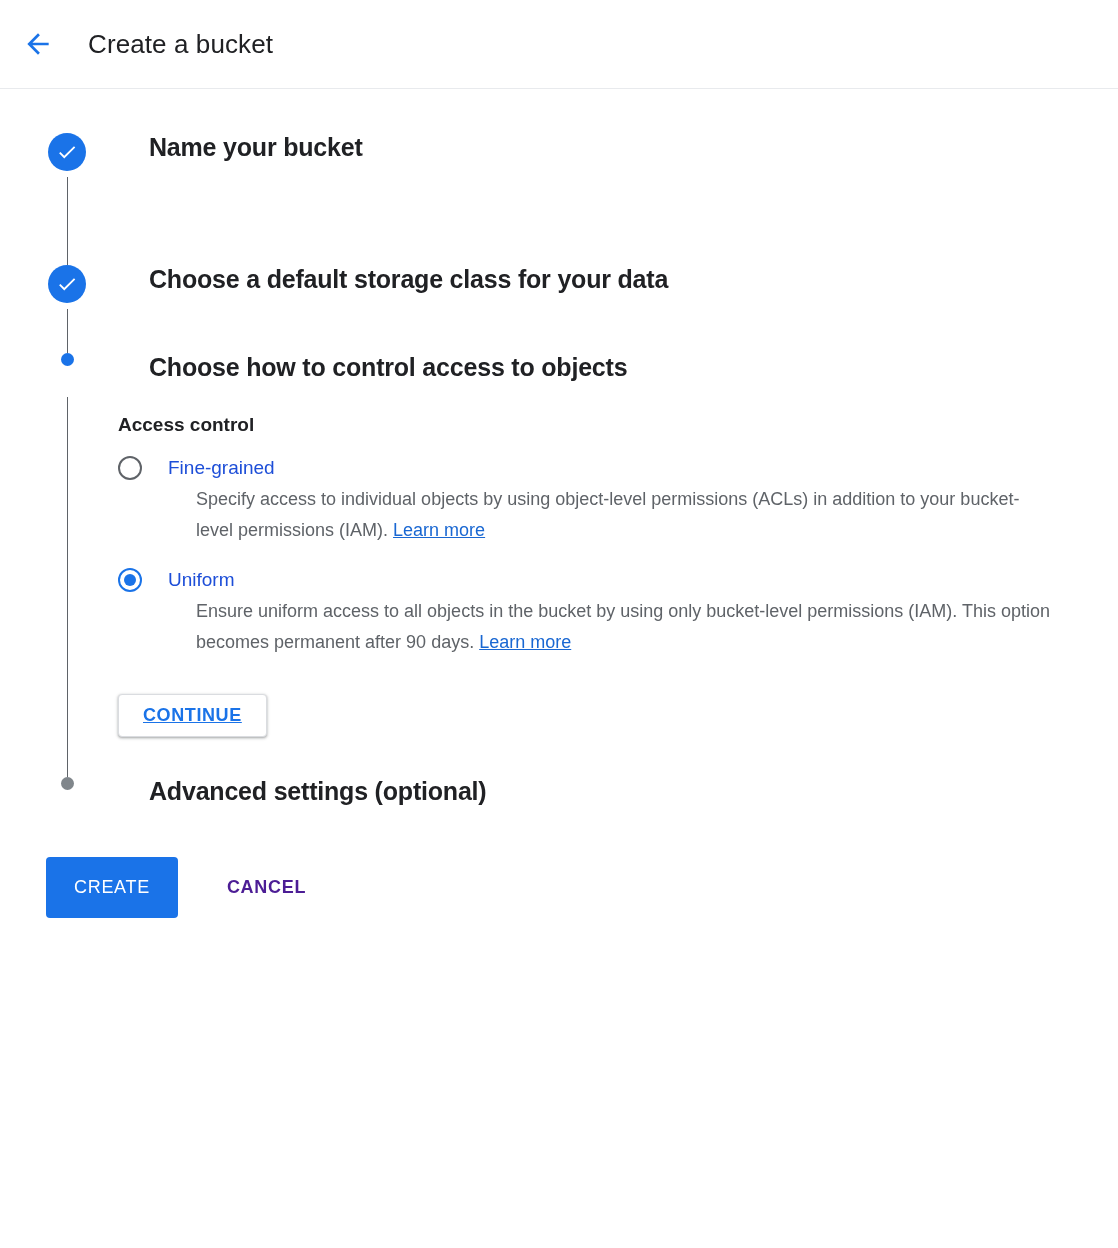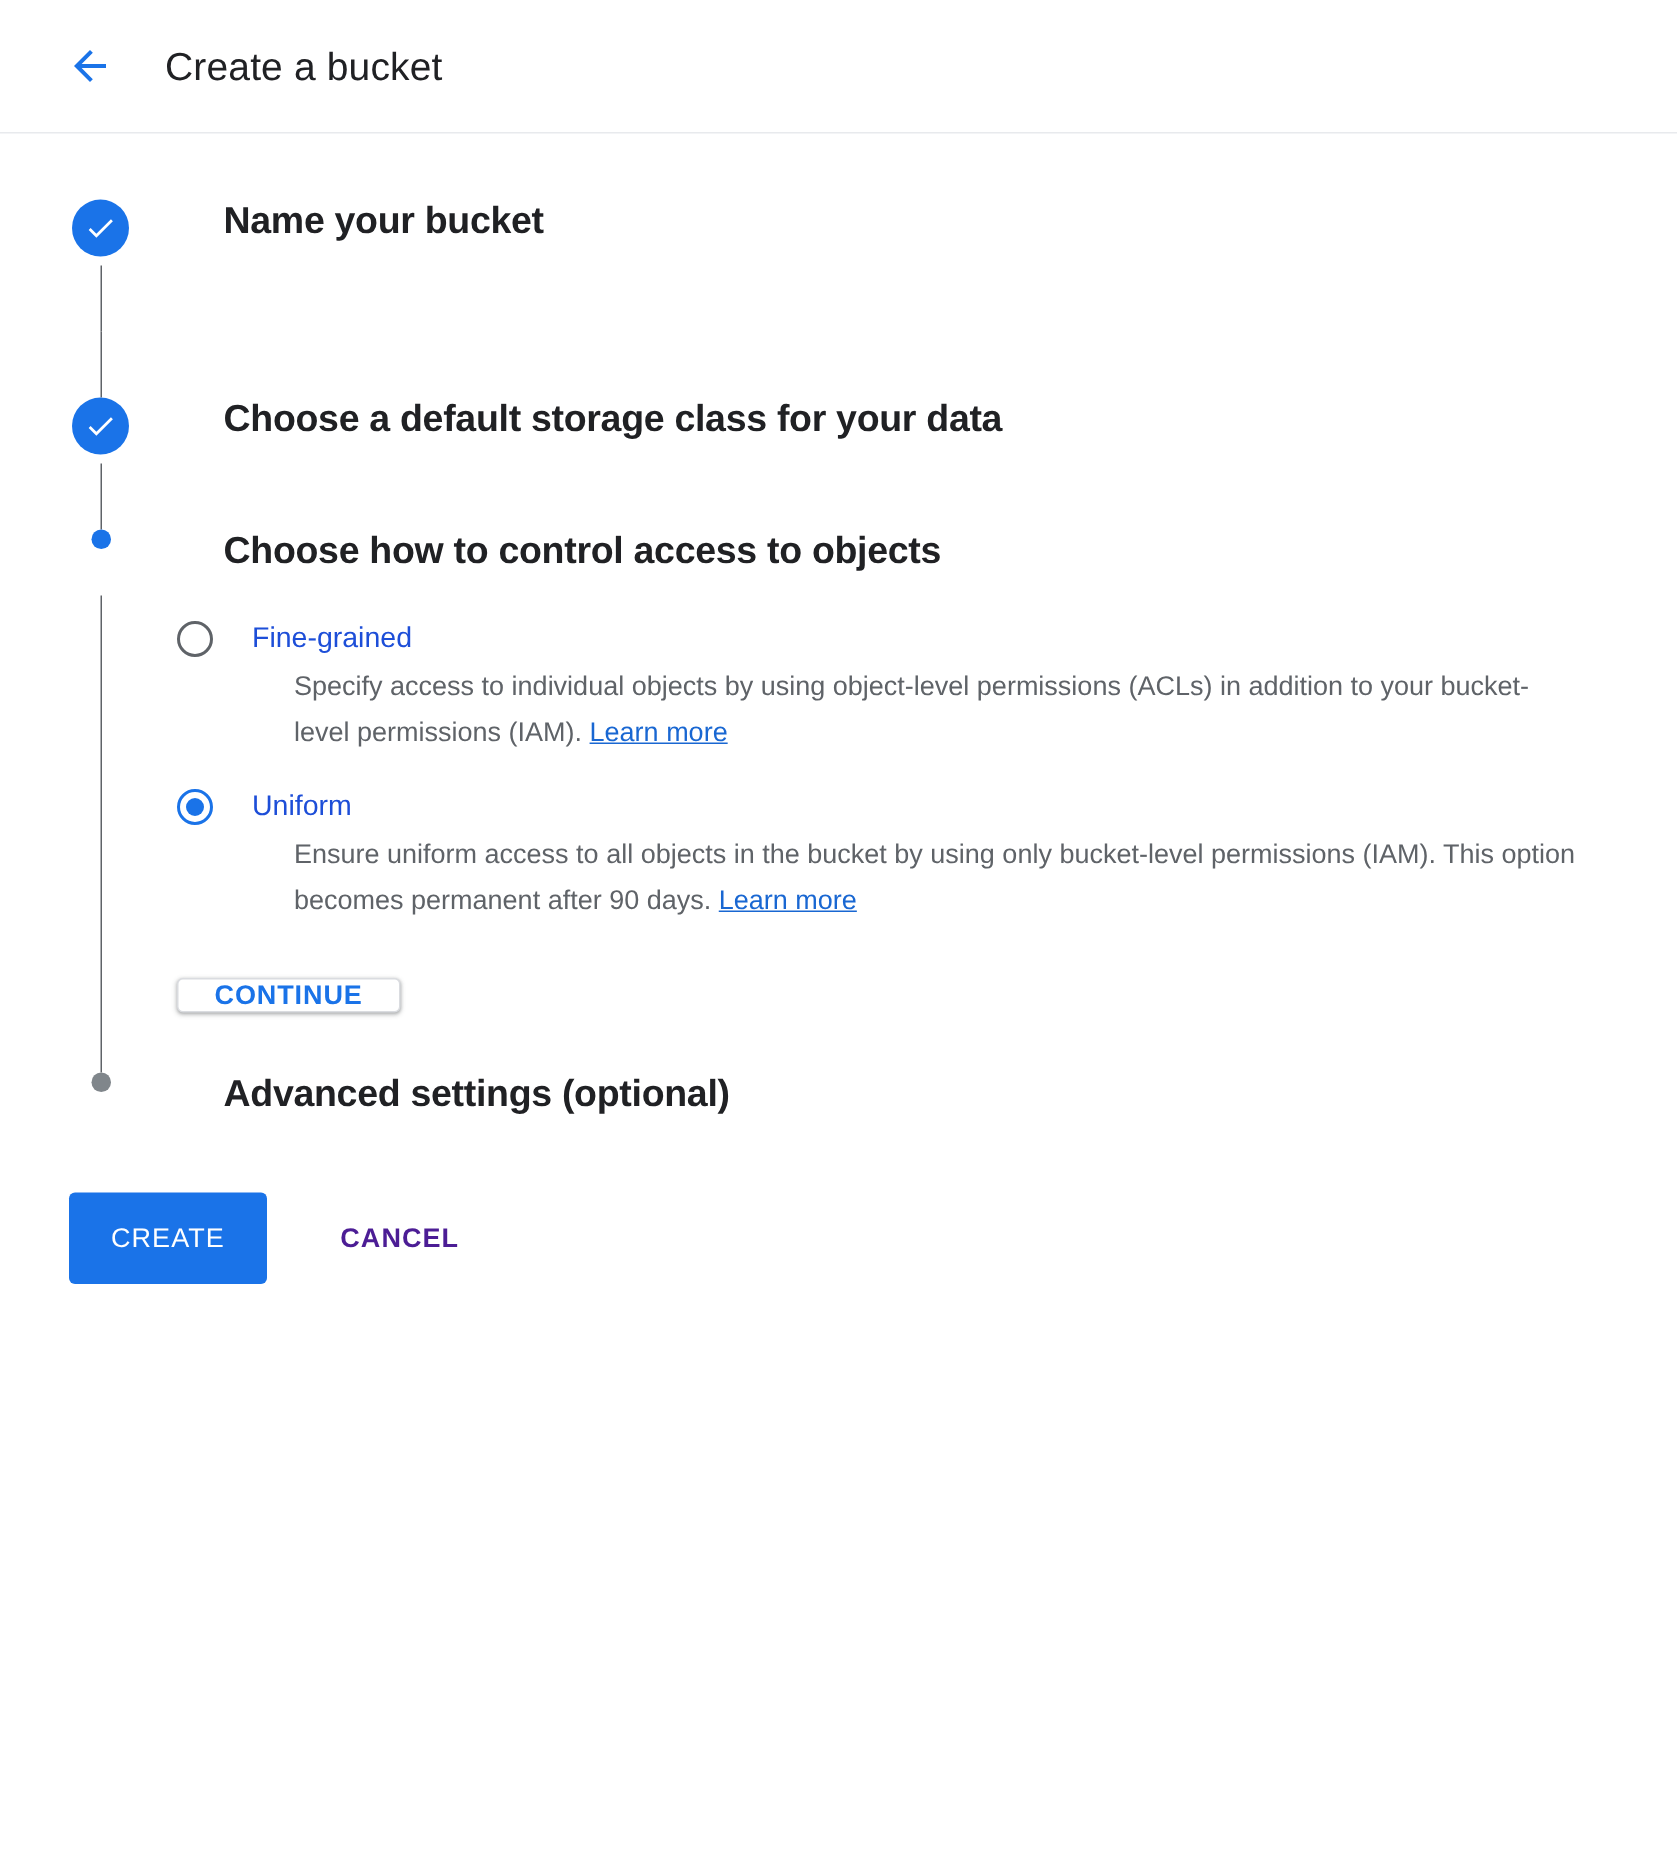--- a/index.html
+++ b/index.html
@@ -13,21 +13,21 @@
     color: #202124;
     overflow: hidden;
   }
 
   
   .header {
     height: 89px;
     display: flex;
     align-items: center;
     border-bottom: 1px solid #e8eaed;
-    padding-left: 38px;
+    padding-left: 16px;
   }
   .back-arrow {
     width: 44px;
     height: 44px;
     display: flex;
     align-items: center;
     justify-content: center;
     cursor: pointer;
     flex: 0 0 auto;
   }
@@ -178,22 +178,23 @@
     margin-left: 0px;
     display: inline-block;
     background: #ffffff;
     border: 1px solid #dadce0;
     border-radius: 4px;
     box-shadow: 0 1px 2px rgba(60,64,67,.30), 0 1px 3px 1px rgba(60,64,67,.15);
     color: #1a73e8;
     font-size: 18px;
     font-weight: 700;
     letter-spacing: 0.6px;
-    padding: 0 24px;
-    cursor: pointer;
+    padding: 10px 24px;
+    cursor: pointer;
+    text-decoration: underline;
   }
 
   .panel-bottom-space { height: 26px; }
 
   
   .footer {
     display: flex;
     align-items: center;
     padding: 36px 0 0 46px;
   }
@@ -273,20 +274,21 @@
     <div class="step-head">
       <div class="step-title">Choose how to control access to objects</div>
     </div>
   </div>
 
   <div class="panel-wrap">
     <div class="panel-rail">
       <div class="line"></div>
     </div>
     <div class="panel">
+      <div class="panel-label">Access control</div>
 
       
       <div class="radio-row">
         <div class="radio-outer"></div>
         <div class="radio-label">Fine-grained</div>
       </div>
       <div class="radio-desc">
         <span>Specify access to individual objects by using object-level permissions (ACLs) in addition to your bucket-level permissions (IAM). </span><a href="#">Learn more</a>
       </div>
 

